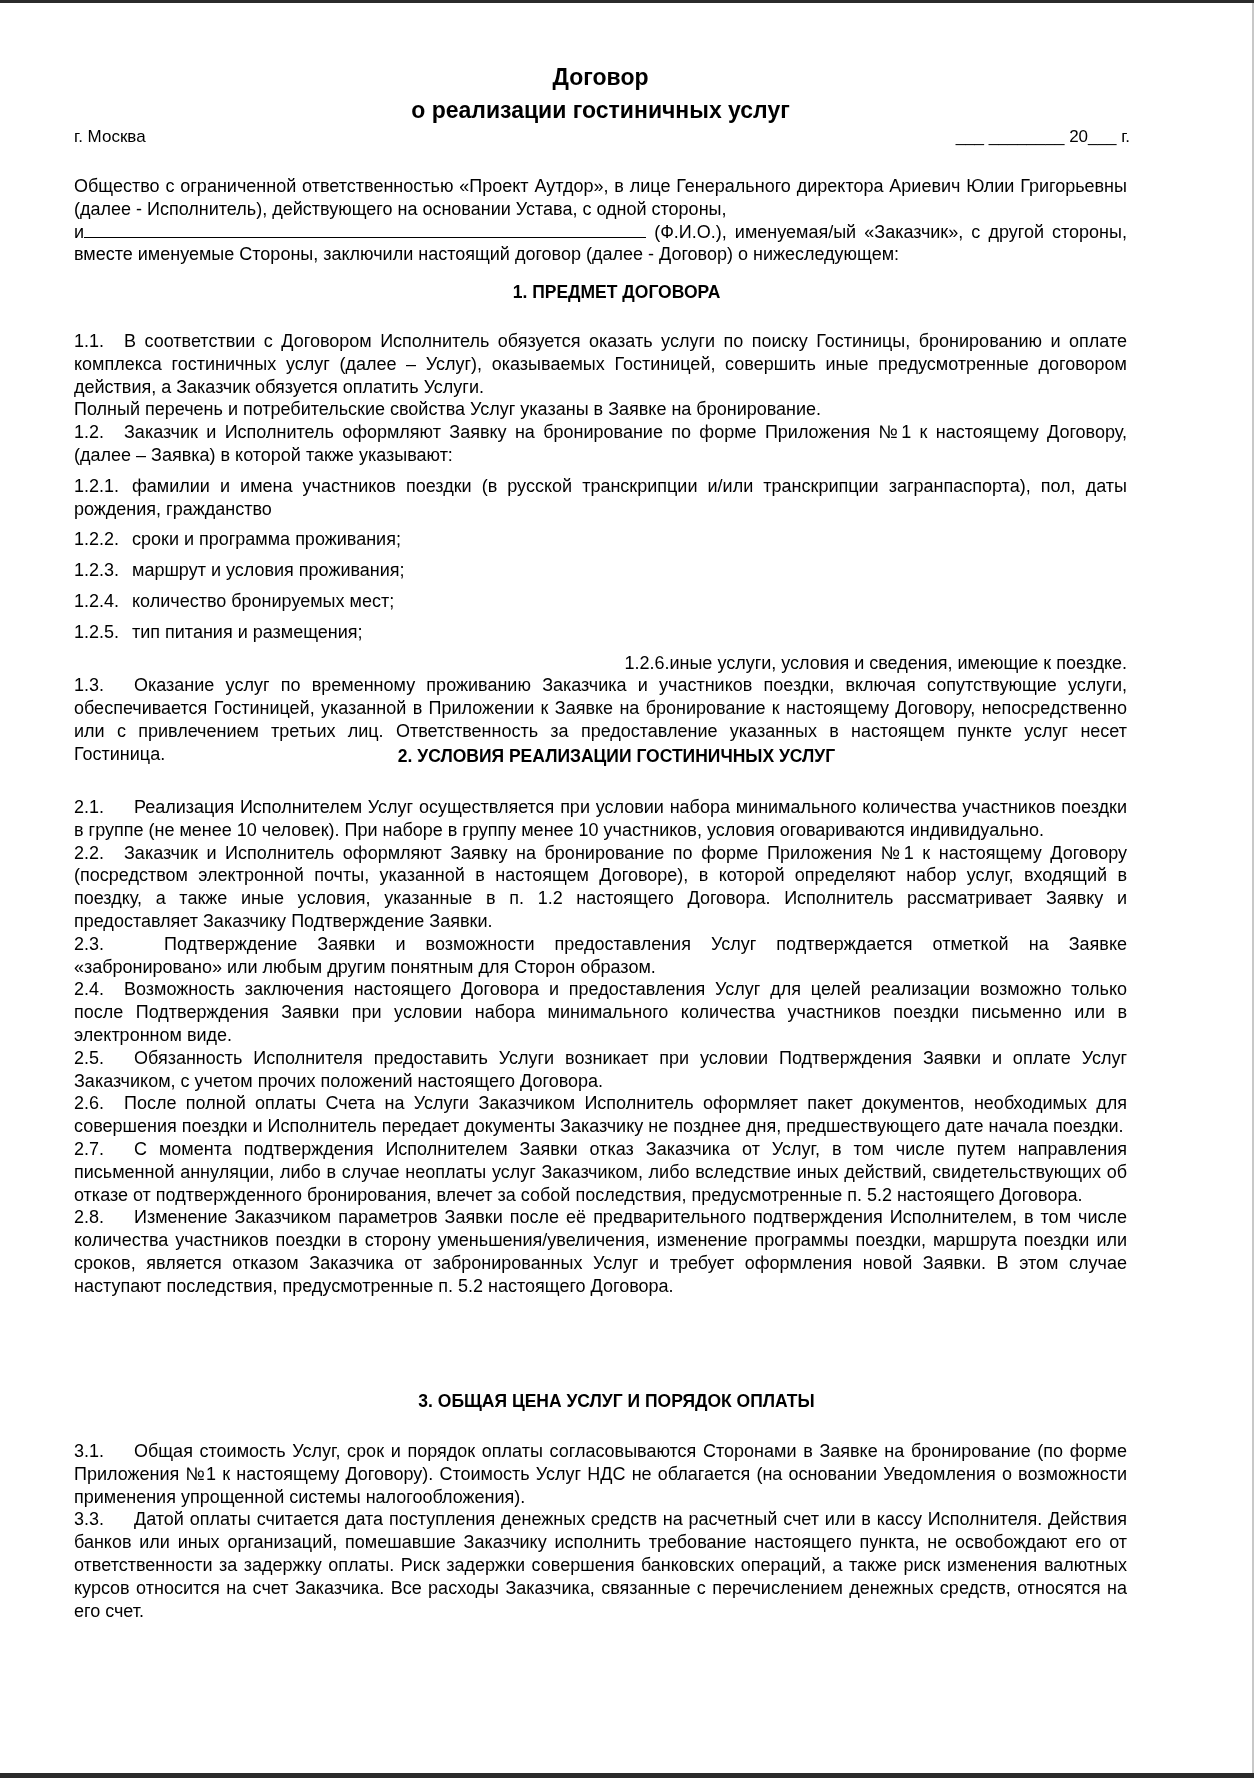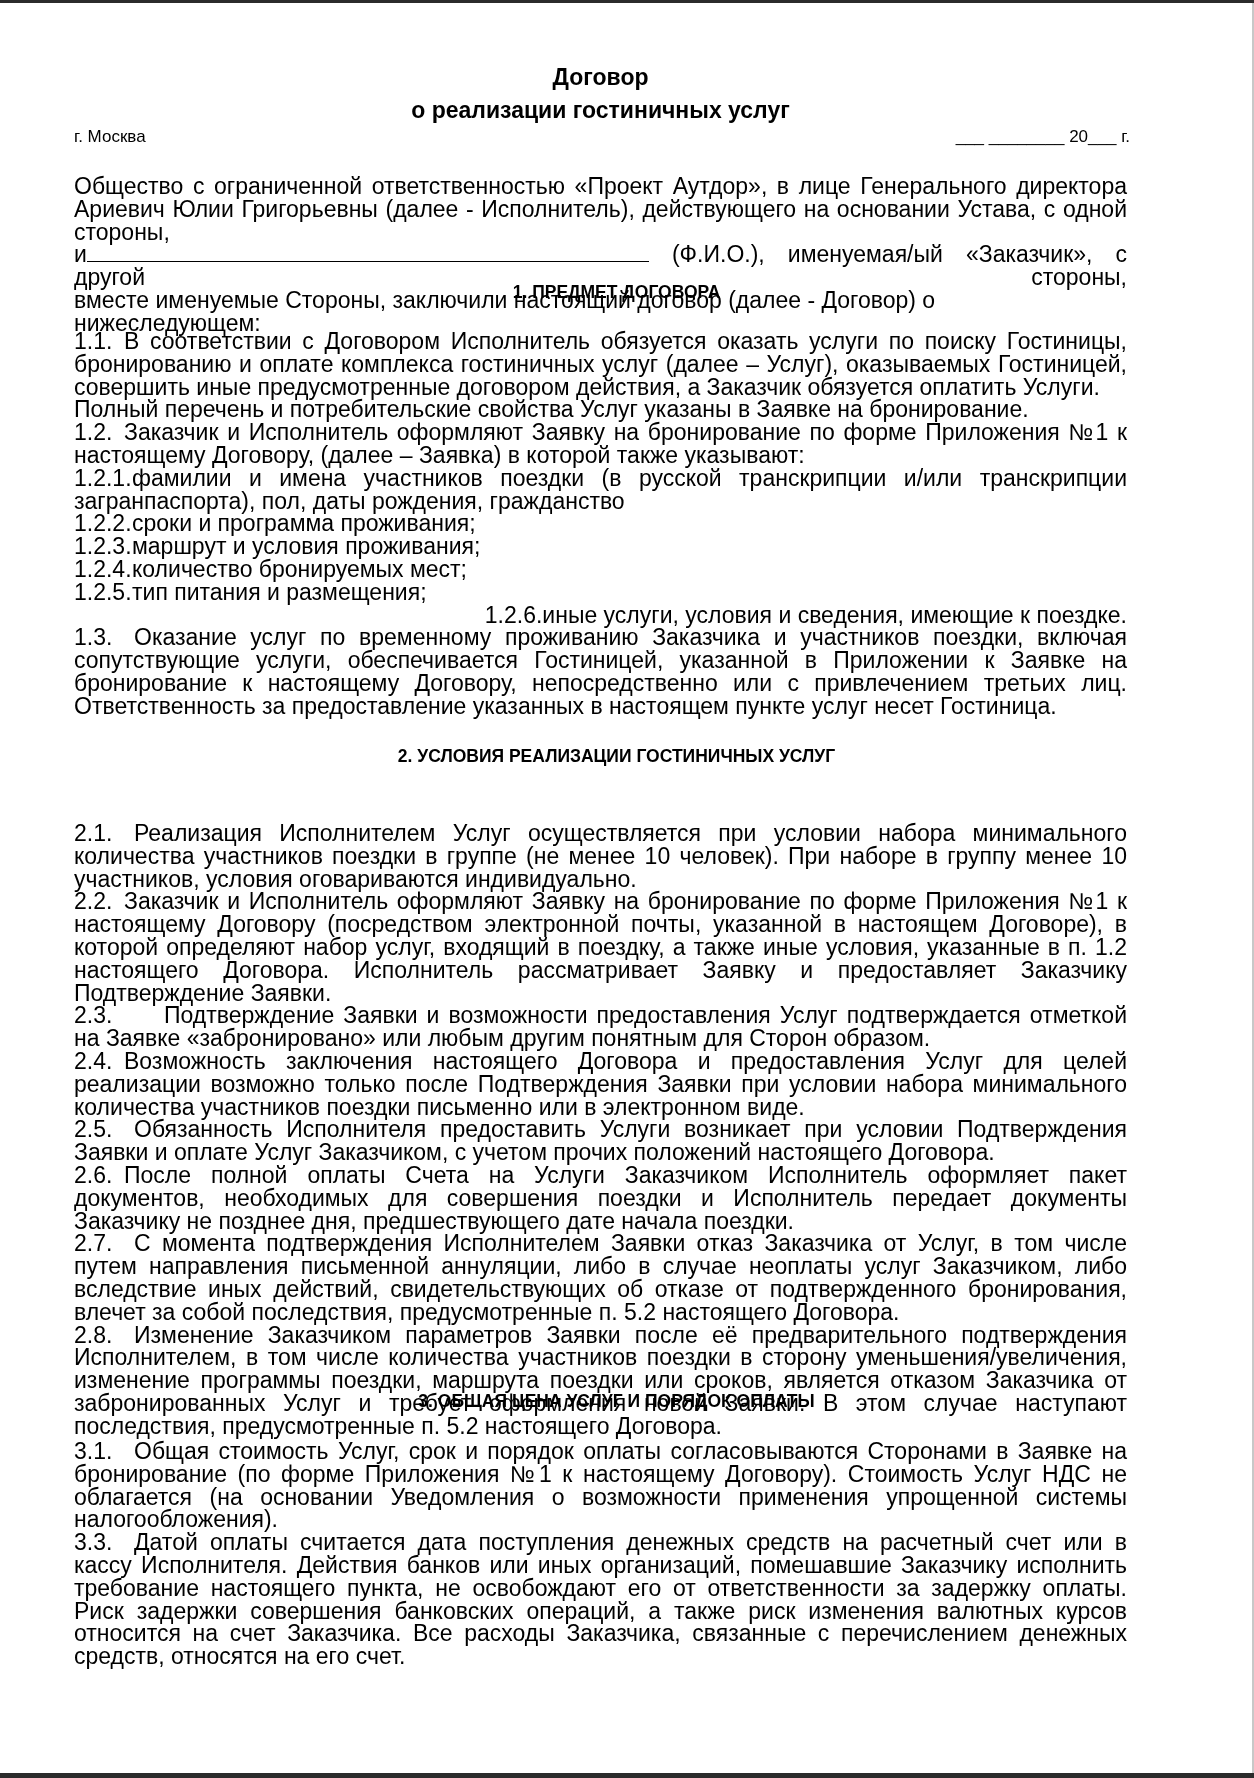--- a/index.html
+++ b/index.html
@@ -11,27 +11,27 @@
   .frame-top { position: absolute; left: 0; top: 0; width: 1254px; height: 3px; background: #2b2b2b; }
   .frame-bottom { position: absolute; left: 0; bottom: 0; width: 1254px; height: 5px; background: #2b2b2b; }
   .frame-right { position: absolute; right: 0; top: 3px; width: 2px; height: 1770px; background: #c8c8c8; }
   .page { position: absolute; left: 74px; top: 0; width: 1053px; }
   .title { position: absolute; left: 0; width: 1053px; text-align: center; font-weight: bold; font-size: 23px; line-height: 30px; }
   .title1 { top: 62px; }
   .title2 { top: 95px; }
   .cityline { position: absolute; top: 126px; left: 0; width: 1053px; font-size: 17px; line-height: 22px; }
   .cityline .city { position: absolute; left: 0; }
   .cityline .date { position: absolute; right: -3px; white-space: pre; }
-  .block { position: absolute; left: 0; width: 1053px; font-size: 23px; line-height: 22.8px; }
+  .block { position: absolute; left: 0; width: 1053px; font-size: 18px; line-height: 22.8px; }
   .block p { margin: 0; text-align: justify; }
   .heading { position: absolute; left: 16px; width: 1053px; text-align: center; font-weight: bold; font-size: 17.5px; line-height: 24px; }
   .num { display: inline-block; }
   .n3w { width: 50px; }
   .n3x { width: 60px; }
-  .n5 { width: 58px; }
+  .n5 { width: 58px; margin-top: 8px; }
   .blank-line { display: inline-block; width: 562px; border-bottom: 1px solid #000; height: 15px; vertical-align: baseline; }
 </style>
 </head>
 <body>
 
 <div class="frame-top"></div>
 <div class="frame-right"></div>
 <div class="frame-bottom"></div>
 
 <div class="page">
@@ -60,21 +60,21 @@
     <p style="text-align:left;"><span class="num n5">1.2.2.</span><span>сроки и программа проживания;</span></p>
     <p style="text-align:left;"><span class="num n5">1.2.3.</span><span>маршрут и условия проживания;</span></p>
     <p style="text-align:left;"><span class="num n5">1.2.4.</span><span>количество бронируемых мест;</span></p>
     <p style="text-align:left;"><span class="num n5">1.2.5.</span><span>тип питания и размещения;</span></p>
     <p style="text-align:right;"><span class="num n5">1.2.6.</span><span>иные услуги, условия и сведения, имеющие к поездке.</span></p>
     <p><span class="num n3x">1.3.</span><span>Оказание услуг по временному проживанию Заказчика и участников поездки, включая сопутствующие услуги, обеспечивается Гостиницей, указанной в Приложении к Заявке на бронирование к настоящему Договору, непосредственно или с привлечением третьих лиц. Ответственность за предоставление указанных в настоящем пункте услуг несет Гостиница.</span></p>
   </div>
 
   <div class="heading" style="top:744px;">2.  УСЛОВИЯ РЕАЛИЗАЦИИ ГОСТИНИЧНЫХ УСЛУГ</div>
 
-  <div class="block" style="top:796px;margin-top:26px;">
+  <div class="block" style="top:796px;">
     <p><span class="num n3x">2.1.</span><span>Реализация Исполнителем Услуг осуществляется при условии набора минимального количества участников поездки в группе (не менее 10 человек). При наборе в группу менее 10 участников, условия оговариваются индивидуально.</span></p>
     <p><span class="num n3w">2.2.</span><span>Заказчик и Исполнитель оформляют Заявку на бронирование по форме Приложения №1 к настоящему Договору (посредством электронной почты, указанной в настоящем Договоре), в которой определяют набор услуг, входящий в поездку, а также иные условия, указанные в п. 1.2 настоящего Договора. Исполнитель рассматривает Заявку и предоставляет Заказчику Подтверждение Заявки.</span></p>
     <p><span class="num" style="width:90px;">2.3.</span><span>Подтверждение Заявки и возможности предоставления Услуг подтверждается отметкой на Заявке «забронировано» или любым другим понятным для Сторон образом.</span></p>
     <p><span class="num n3w">2.4.</span><span>Возможность заключения настоящего Договора и предоставления Услуг для целей реализации возможно только после Подтверждения Заявки при условии набора минимального количества участников поездки письменно или в электронном виде.</span></p>
     <p><span class="num n3x">2.5.</span><span>Обязанность Исполнителя предоставить Услуги возникает при условии Подтверждения Заявки и оплате Услуг Заказчиком, с учетом прочих положений настоящего Договора.</span></p>
     <p><span class="num n3w">2.6.</span><span>После полной оплаты Счета на Услуги Заказчиком Исполнитель оформляет пакет документов, необходимых для совершения поездки и Исполнитель передает документы Заказчику не позднее дня, предшествующего дате начала поездки.</span></p>
     <p><span class="num n3x">2.7.</span><span>С момента подтверждения Исполнителем Заявки отказ Заказчика от Услуг, в том числе путем направления письменной аннуляции, либо в случае неоплаты услуг Заказчиком, либо вследствие иных действий, свидетельствующих об отказе от подтвержденного бронирования, влечет за собой последствия, предусмотренные п. 5.2 настоящего Договора.</span></p>
     <p><span class="num n3x">2.8.</span><span>Изменение Заказчиком параметров Заявки после её предварительного подтверждения Исполнителем, в том числе количества участников поездки в сторону уменьшения/увеличения, изменение программы поездки, маршрута поездки или сроков, является отказом Заказчика от забронированных Услуг и требует оформления новой Заявки. В этом случае наступают последствия, предусмотренные п. 5.2 настоящего Договора.</span></p>
   </div>
 

